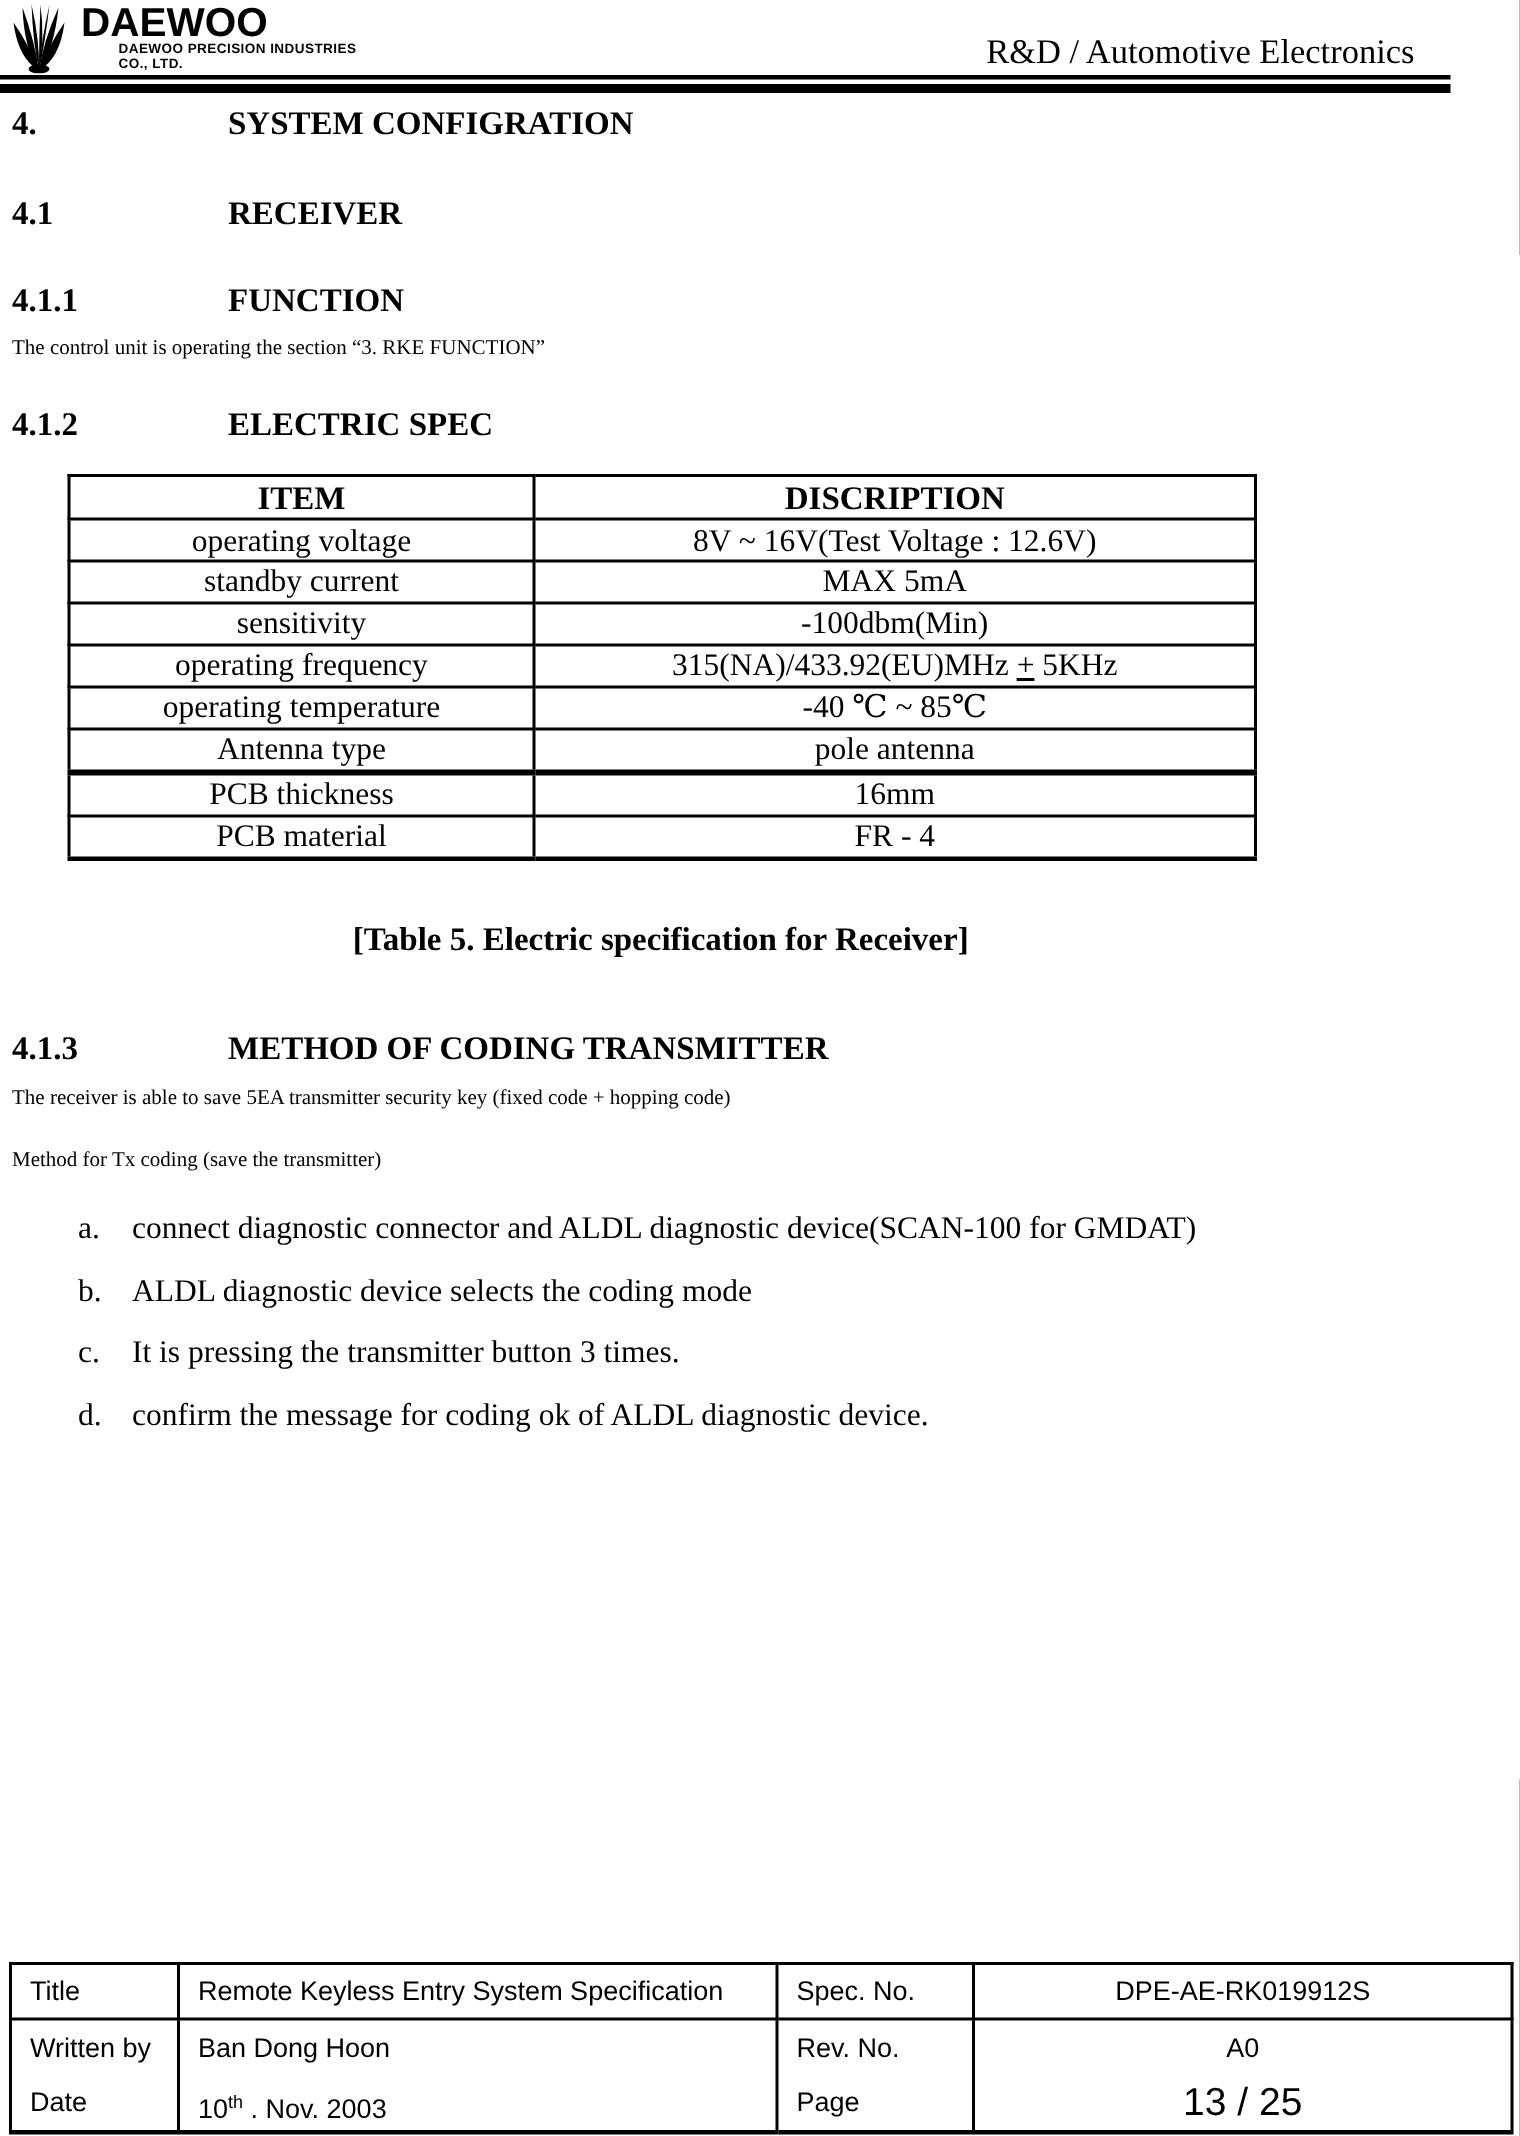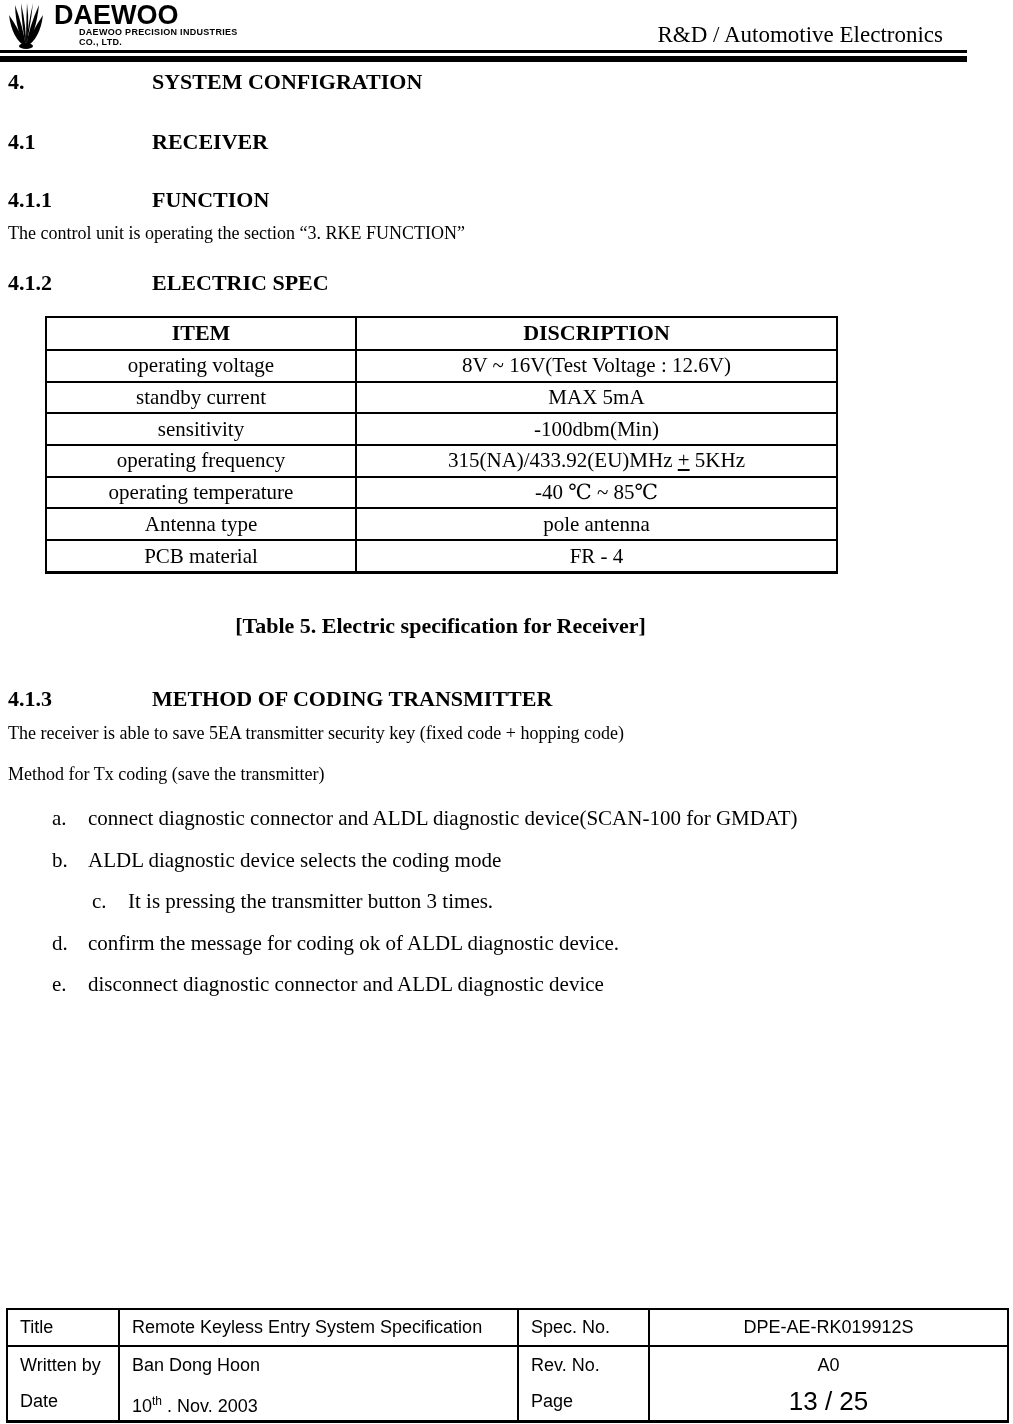--- a/index.html
+++ b/index.html
@@ -13,21 +13,21 @@
   .emblem{width:36px;height:46px;}
   .logo-text{margin-left:10px;font-family:"Liberation Sans","DejaVu Sans",sans-serif;}
   .brand{font-size:27px;font-weight:bold;letter-spacing:0px;line-height:24px;}
   .logo-sub{font-size:9px;letter-spacing:.3px;line-height:10px;font-weight:bold;padding-left:25px;}
   .dept{position:absolute;left:0;right:70px;top:22px;text-align:right;font-size:23px;}
   .rule-thin{position:absolute;left:0;top:50px;width:967px;height:3px;background:#000;}
   .rule-thick{position:absolute;left:0;top:56px;width:967px;height:6px;background:#000;}
   
   .heading{position:absolute;left:8px;font-size:22px;font-weight:bold;line-height:24px;white-space:nowrap;}
   .heading .hnum{display:inline-block;width:144px;}
-  .bodyline{position:absolute;left:8px;font-size:18px;line-height:24px;white-space:nowrap;}
+  .bodyline{position:absolute;left:8px;font-size:14px;line-height:24px;white-space:nowrap;}
   .list-item{position:absolute;left:52px;font-size:21px;line-height:24px;white-space:nowrap;}
   .list-item .marker{display:inline-block;width:36px;}
   
   .spec{position:absolute;left:45px;top:316px;width:791px;height:258px;
         border-collapse:collapse;table-layout:fixed;font-size:21px;}
   .spec th,.spec td{border:2px solid #000;text-align:center;vertical-align:middle;padding:0;}
   .spec th{font-size:22px;font-weight:bold;}
   .spec tr.thick-top td{border-top-width:4px;}
   .spec tr.last td{border-bottom-width:3px;}
   .u{text-decoration:underline;}
@@ -119,20 +119,24 @@
       <td><span>315(NA)/433.92(EU)MHz </span><span class="u">+</span><span> 5KHz</span></td>
     </tr>
     <tr>
       <td>operating temperature</td>
       <td>-40 ℃ ~ 85℃</td>
     </tr>
     <tr>
       <td>Antenna type</td>
       <td>pole antenna</td>
     </tr>
+    <tr class="thick-top">
+      <td>PCB thickness</td>
+      <td>16mm</td>
+    </tr>
     <tr class="last">
       <td>PCB material</td>
       <td>FR - 4</td>
     </tr>
   </tbody>
     </table>
 
   <div class="caption">[Table 5. Electric specification for Receiver]</div>
 
   <div class="heading" style="top:687px;">
@@ -141,28 +145,25 @@
 
   <div class="bodyline" style="top:721px;">The receiver is able to save 5EA transmitter security key (fixed code + hopping code)</div>
   <div class="bodyline" style="top:762px;">Method for Tx coding (save the transmitter)</div>
 
   <div class="list-item" style="top:806px;">
     <span class="marker">a.</span><span>connect diagnostic connector and ALDL diagnostic device(SCAN-100 for GMDAT)</span>
   </div>
   <div class="list-item" style="top:848px;">
     <span class="marker">b.</span><span>ALDL diagnostic device selects the coding mode</span>
   </div>
-  <div class="list-item" style="top:889px;margin-left:40px;">
+  <div class="list-item" style="top:889px;">
     <span class="marker">c.</span><span>It is pressing the transmitter button 3 times.</span>
   </div>
   <div class="list-item" style="top:931px;">
     <span class="marker">d.</span><span>confirm the message for coding ok of ALDL diagnostic device.</span>
-  </div>
-  <div class="list-item" style="top:972px;">
-    <span class="marker">e.</span><span>disconnect diagnostic connector and ALDL diagnostic device</span>
   </div>
 
   <table class="ftable">
     <colgroup>
       <col style="width:112px">
         <col style="width:399px">
         <col style="width:131px">
         <col style="width:359px">
     </colgroup>
     <tbody>

